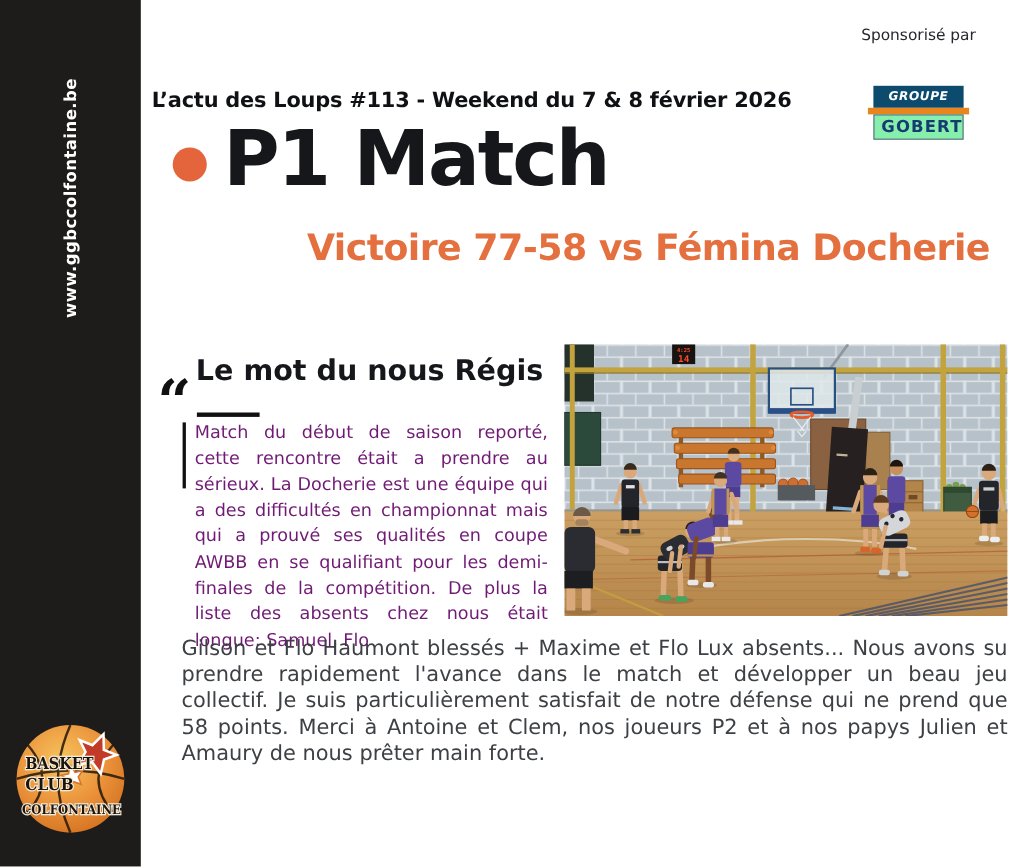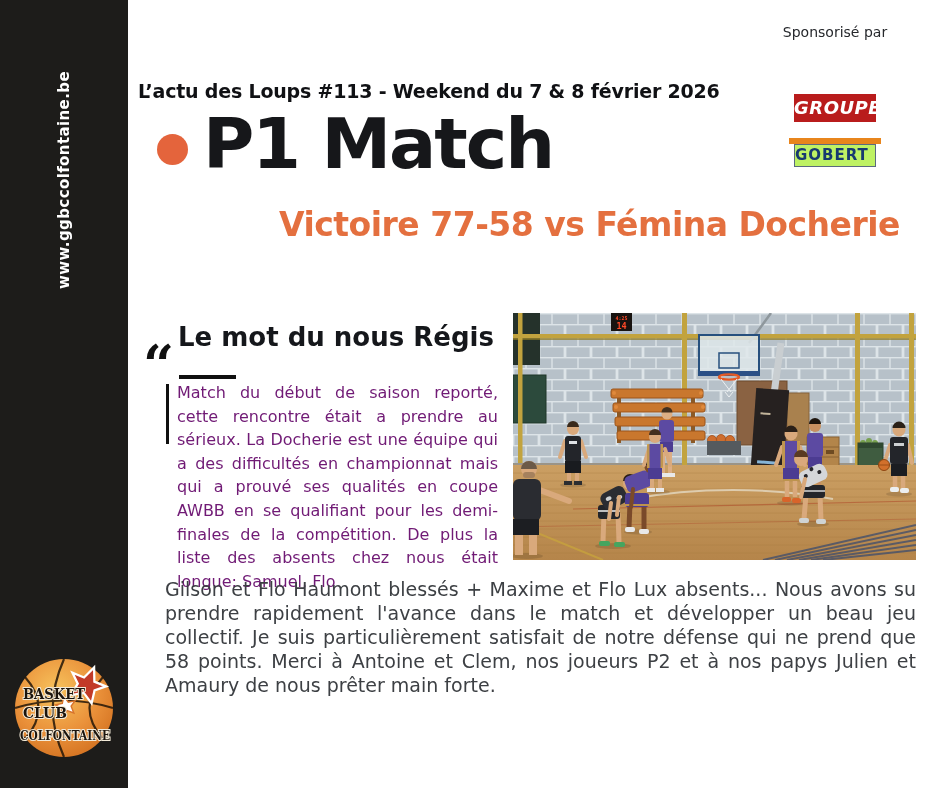--- a/index.html
+++ b/index.html
@@ -11,25 +11,25 @@
   .site-url{position:absolute;left:64px;top:180px;transform:translate(-50%,-50%) rotate(-90deg);
             white-space:nowrap;color:#ffffff;font-weight:bold;font-size:15px;letter-spacing:.4px;}
   .club-logo{position:absolute;left:9px;top:652px;width:110px;height:112px;}
 
   
   .newsletter-title{position:absolute;left:138px;top:36px;font-size:19px;font-weight:bold;
                     color:#101114;letter-spacing:-.2px;white-space:nowrap;margin-top:44px;}
   .sponsored-by{position:absolute;left:770px;top:24px;width:130px;text-align:center;
                 font-size:14px;color:#26282c;}
   .sponsor-logo{position:absolute;left:789px;top:78px;width:92px;}
-  .sponsor-top{width:82px;margin:16px auto;background:#b91c1c;color:#ffffff;text-align:center;
-               font-size:18px;font-weight:bold;font-style:italic;letter-spacing:.5px;
+  .sponsor-top{width:82px;margin:0 auto;background:#0c4a6e;color:#ffffff;text-align:center;
+               font-size:11px;font-weight:bold;font-style:italic;letter-spacing:.5px;
                padding:3px 0 4px 0;}
   .sponsor-bar{width:92px;height:6px;background:#e8851c;}
-  .sponsor-bottom{width:80px;margin:0 auto;background:#bef264;color:#173a70;text-align:left;
+  .sponsor-bottom{width:80px;margin:0 auto;background:#86efac;color:#173a70;text-align:right;
                   font-size:15px;font-weight:bold;letter-spacing:1px;border:1px solid #5a6a80;
                   padding:1px 0 2px 0;}
 
   
   .bullet-dot{position:absolute;left:157px;top:134px;width:31px;height:31px;border-radius:50%;
               background:#e4643c;}
   .article-title{position:absolute;left:203px;top:103px;font-size:70px;font-weight:bold;
                  color:#16171a;letter-spacing:-2px;white-space:nowrap;}
   .article-subtitle{position:absolute;left:279px;top:205px;font-size:33px;font-weight:bold;
                     color:#e4703f;letter-spacing:-.5px;white-space:nowrap;}

